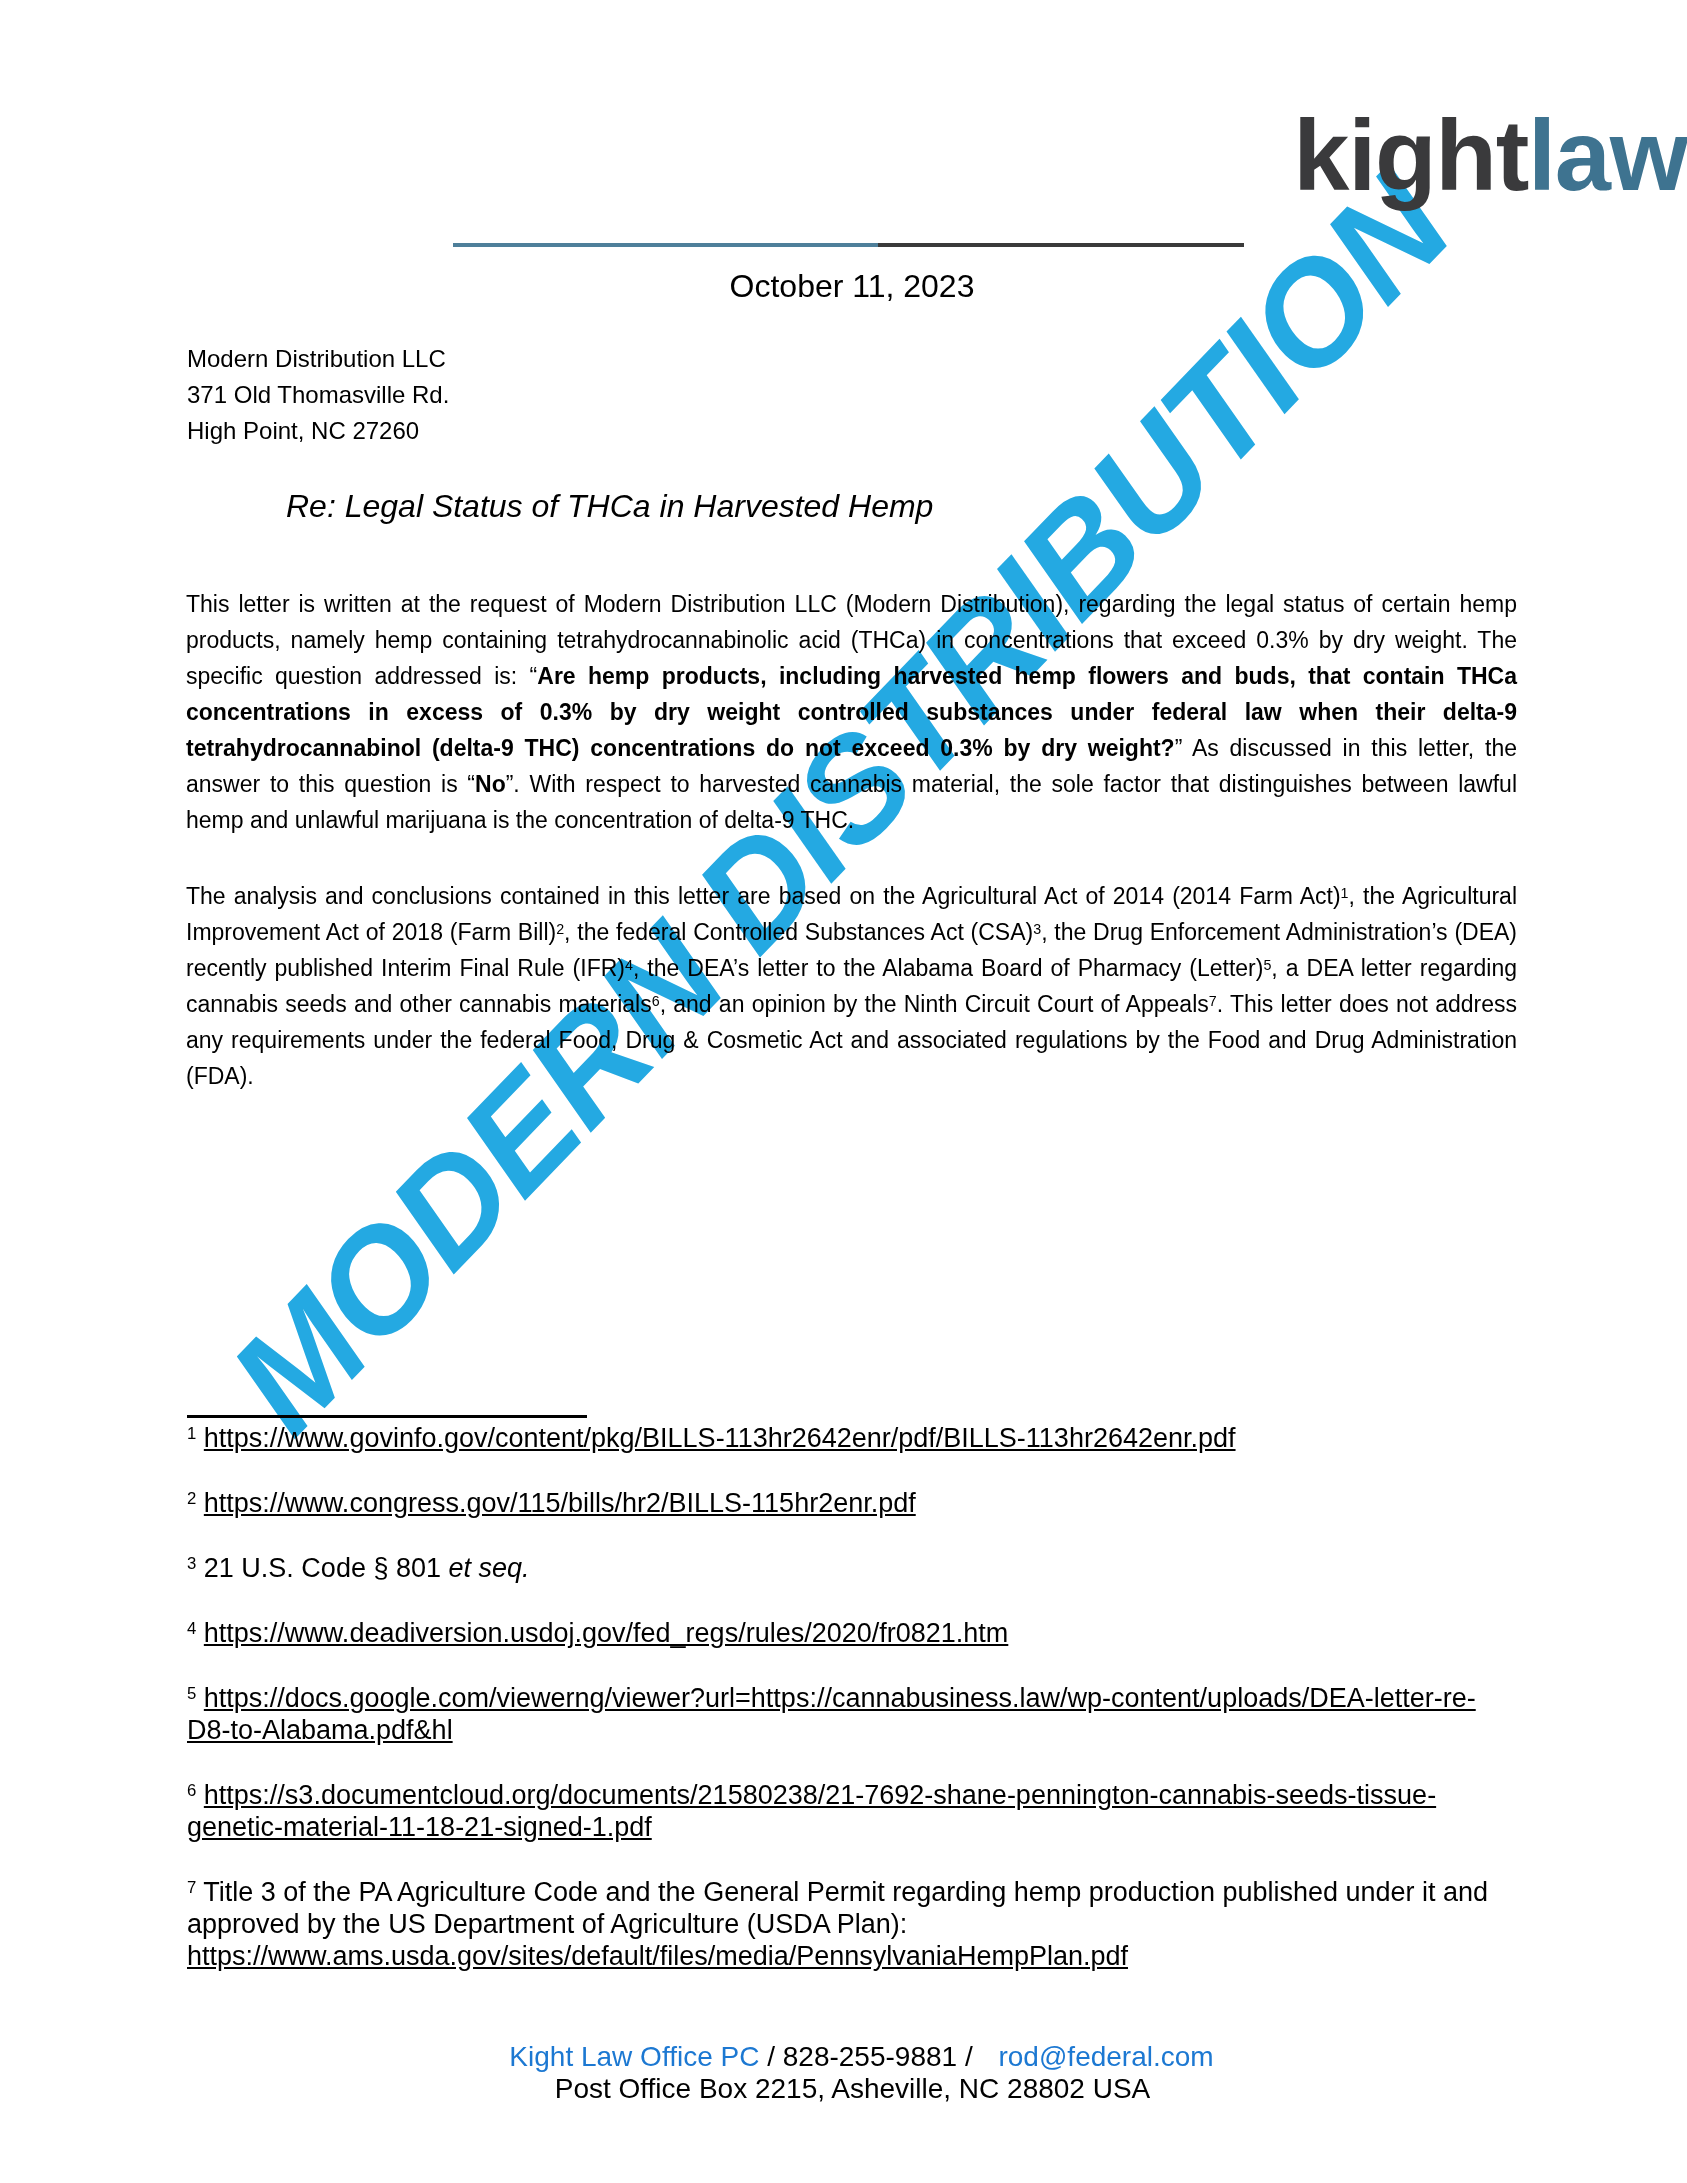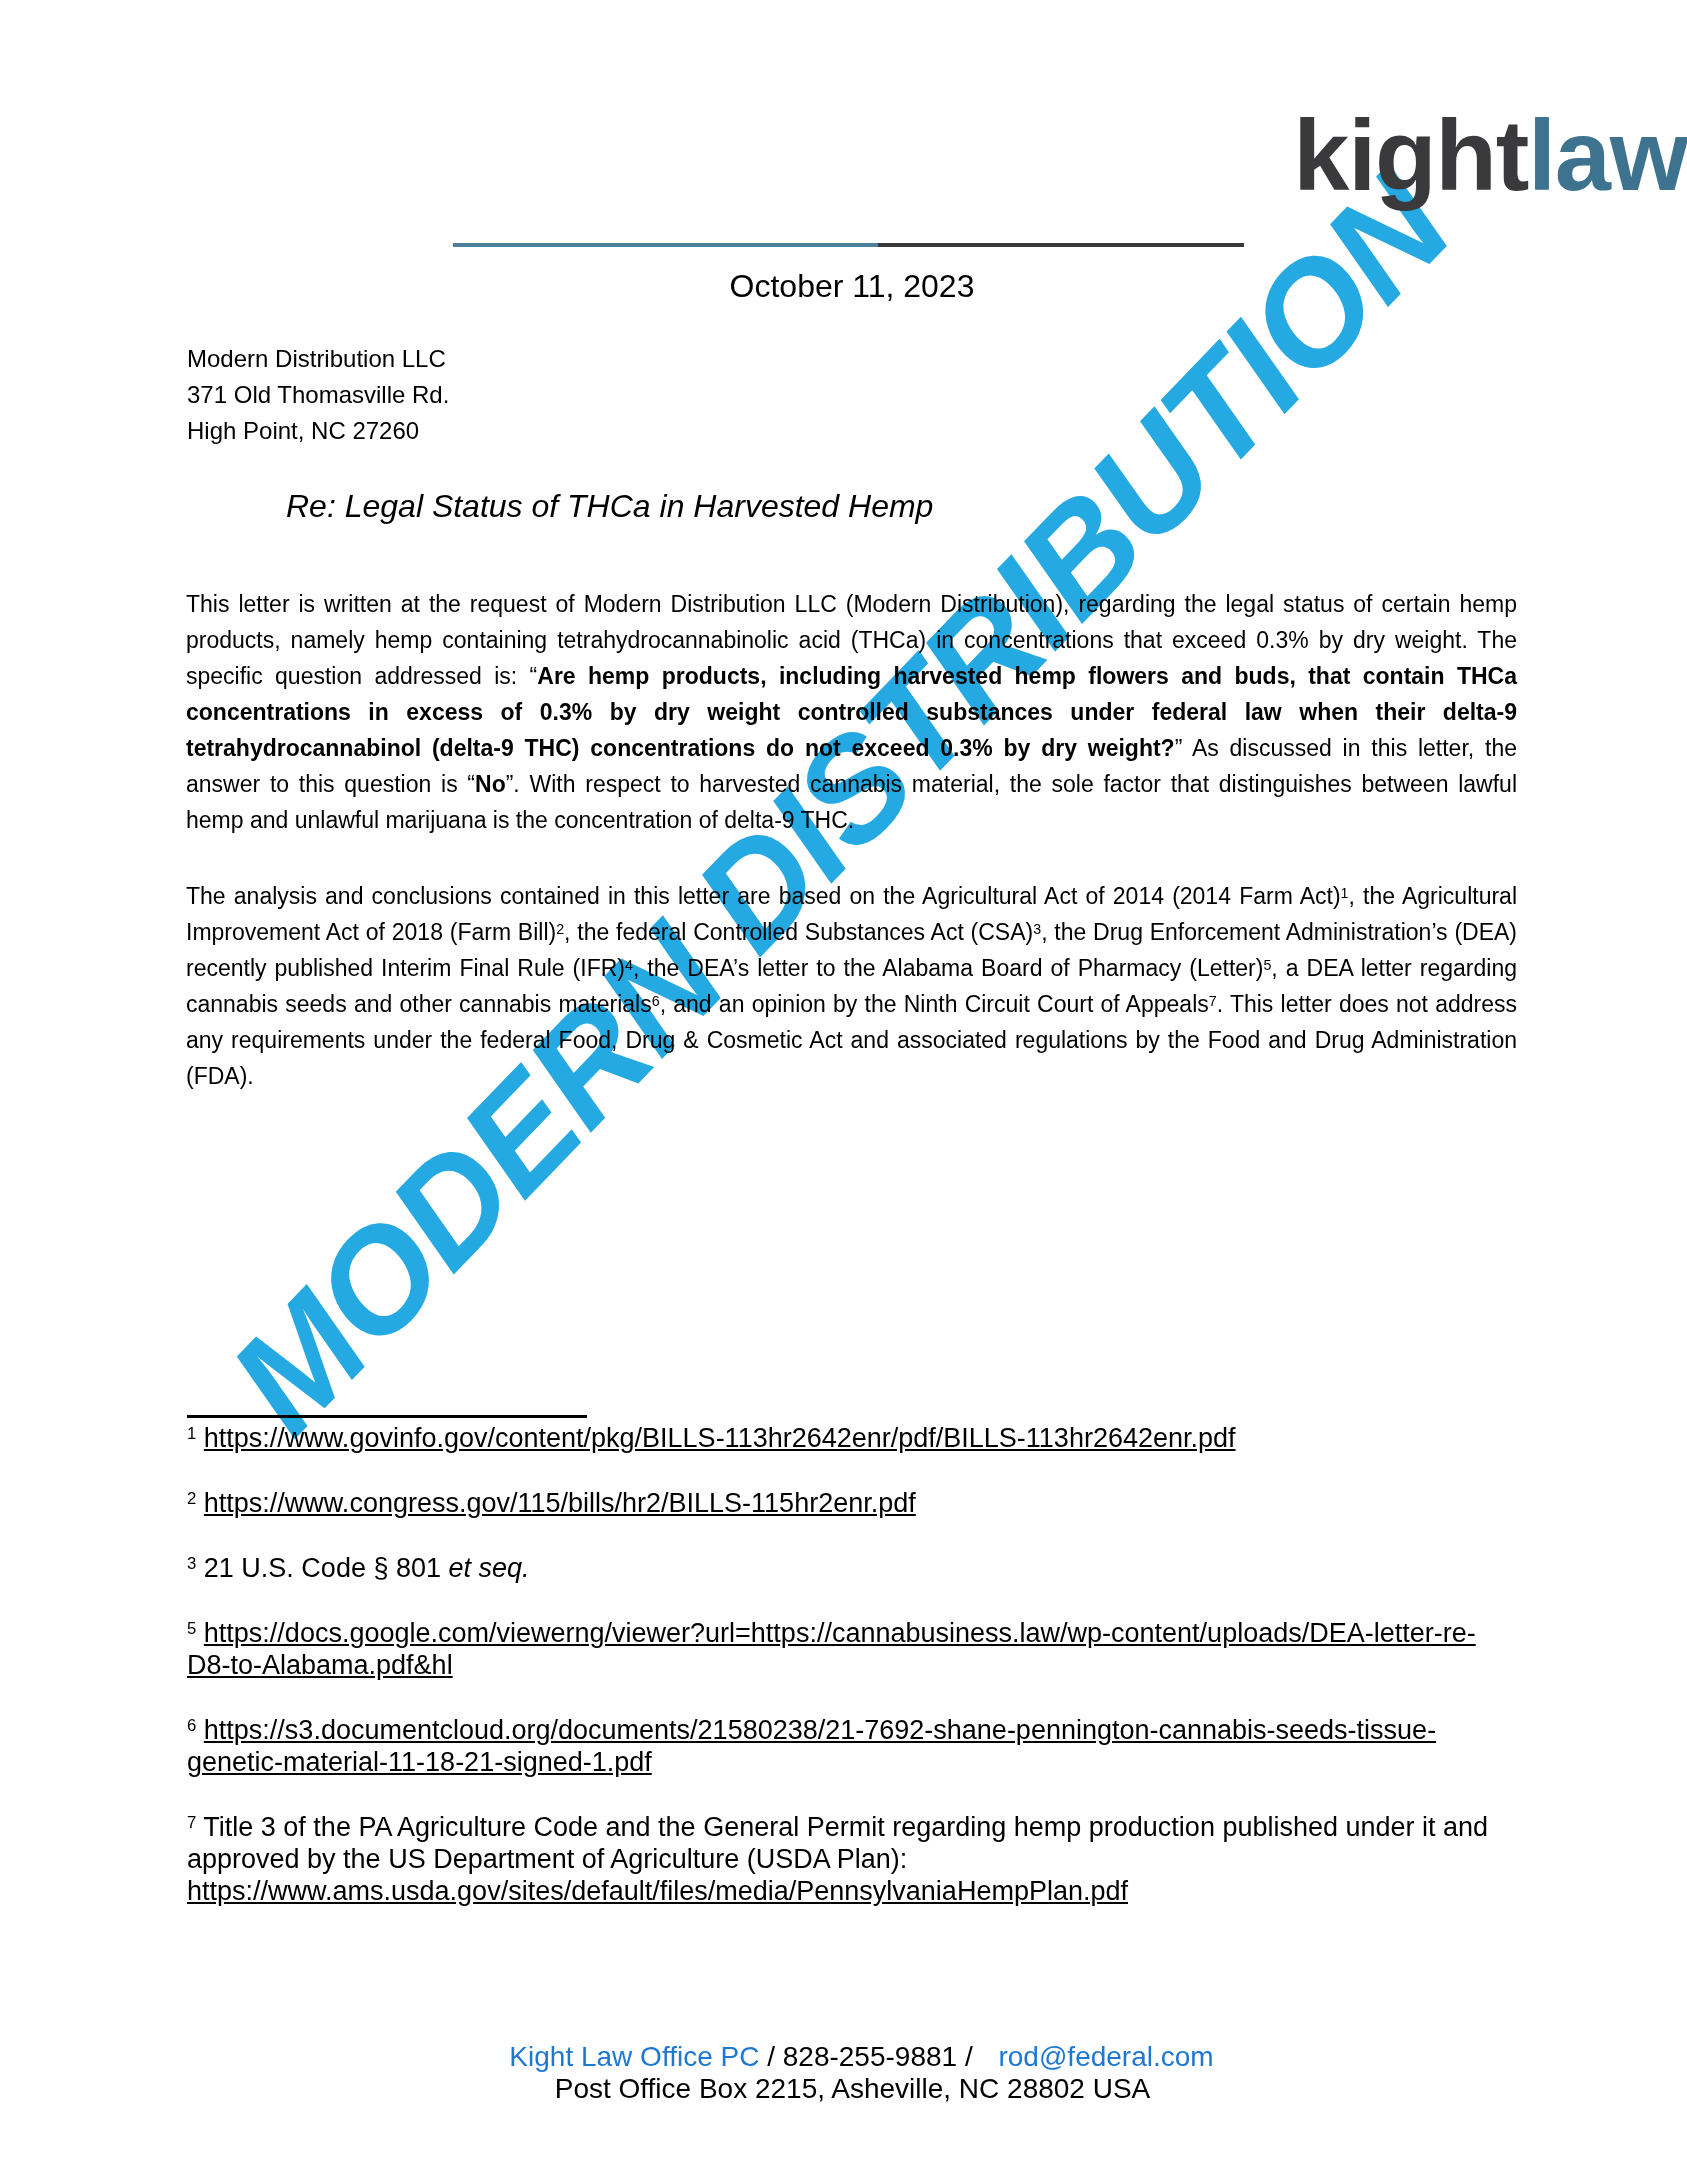--- a/index.html
+++ b/index.html
@@ -75,20 +75,21 @@
         <p><span>This letter is written at the request of Modern Distribution LLC (Modern Distribution), regarding the legal status of certain hemp products, namely hemp containing tetrahydrocannabinolic acid (THCa) in concentrations that exceed 0.3% by dry weight. The specific question addressed is: “</span><span style="font-weight: bold;">Are hemp products, including harvested hemp flowers and buds, that contain THCa concentrations in excess of 0.3% by dry weight controlled substances under federal law when their delta-9 tetrahydrocannabinol (delta-9 THC) concentrations do not exceed 0.3% by dry weight?</span><span>” As discussed in this letter, the answer to this question is “</span><span style="font-weight: bold;">No</span><span>”. With respect to harvested cannabis material, the sole factor that distinguishes between lawful hemp and unlawful marijuana is the concentration of delta-9 THC.</span></p>
         <p><span>The analysis and conclusions contained in this letter are based on the Agricultural Act of 2014 (2014 Farm Act)</span><span class="sup">1</span><span>, the Agricultural Improvement Act of 2018 (Farm Bill)</span><span class="sup">2</span><span>, the federal Controlled Substances Act (CSA)</span><span class="sup">3</span><span>, the Drug Enforcement Administration’s (DEA) recently published Interim Final Rule (IFR)</span><span class="sup">4</span><span>, the DEA’s letter to the Alabama Board of Pharmacy (Letter)</span><span class="sup">5</span><span>, a DEA letter regarding cannabis seeds and other cannabis materials</span><span class="sup">6</span><span>, and an opinion by the Ninth Circuit Court of Appeals</span><span class="sup">7</span><span>. This letter does not address any requirements under the federal Food, Drug &amp; Cosmetic Act and associated regulations by the Food and Drug Administration (FDA).</span></p>
       </div>
 
     <div class="footnote-sep"></div>
 
     <div class="footnotes" id="footnotes">
         <div class="fn"><span class="sup">1</span> <a href="#">https://www.govinfo.gov/content/pkg/BILLS-113hr2642enr/pdf/BILLS-113hr2642enr.pdf</a></div>
         <div class="fn"><span class="sup">2</span> <a href="#">https://www.congress.gov/115/bills/hr2/BILLS-115hr2enr.pdf</a></div>
         <div class="fn"><span class="sup">3</span> <span>21 U.S. Code § 801 </span><span style="font-style: italic;">et seq.</span></div>
+        <div class="fn"><span class="sup">4</span> <a href="#">https://www.deadiversion.usdoj.gov/fed_regs/rules/2020/fr0821.htm</a></div>
         <div class="fn"><span class="sup">5</span> <a href="#">https://docs.google.com/viewerng/viewer?url=https://cannabusiness.law/wp-content/uploads/DEA-letter-re-D8-to-Alabama.pdf&amp;hl</a></div>
         <div class="fn"><span class="sup">6</span> <a href="#">https://s3.documentcloud.org/documents/21580238/21-7692-shane-pennington-cannabis-seeds-tissue-genetic-material-11-18-21-signed-1.pdf</a></div>
         <div class="fn"><span class="sup">7</span> <span>Title 3 of the PA Agriculture Code and the General Permit regarding hemp production published under it and approved by the US Department of Agriculture (USDA Plan):</span><br><a href="#">https://www.ams.usda.gov/sites/default/files/media/PennsylvaniaHempPlan.pdf</a></div>
       </div>
 
     <div class="footer">
       <div><a href="#" style="color: rgb(28, 120, 210);">Kight Law Office PC</a><span>  /  828-255-9881 /  </span><a href="#" style="color: rgb(28, 120, 210);">rod@federal.com</a></div>
       <div>Post Office Box 2215, Asheville, NC 28802 USA</div>
     </div>
 

